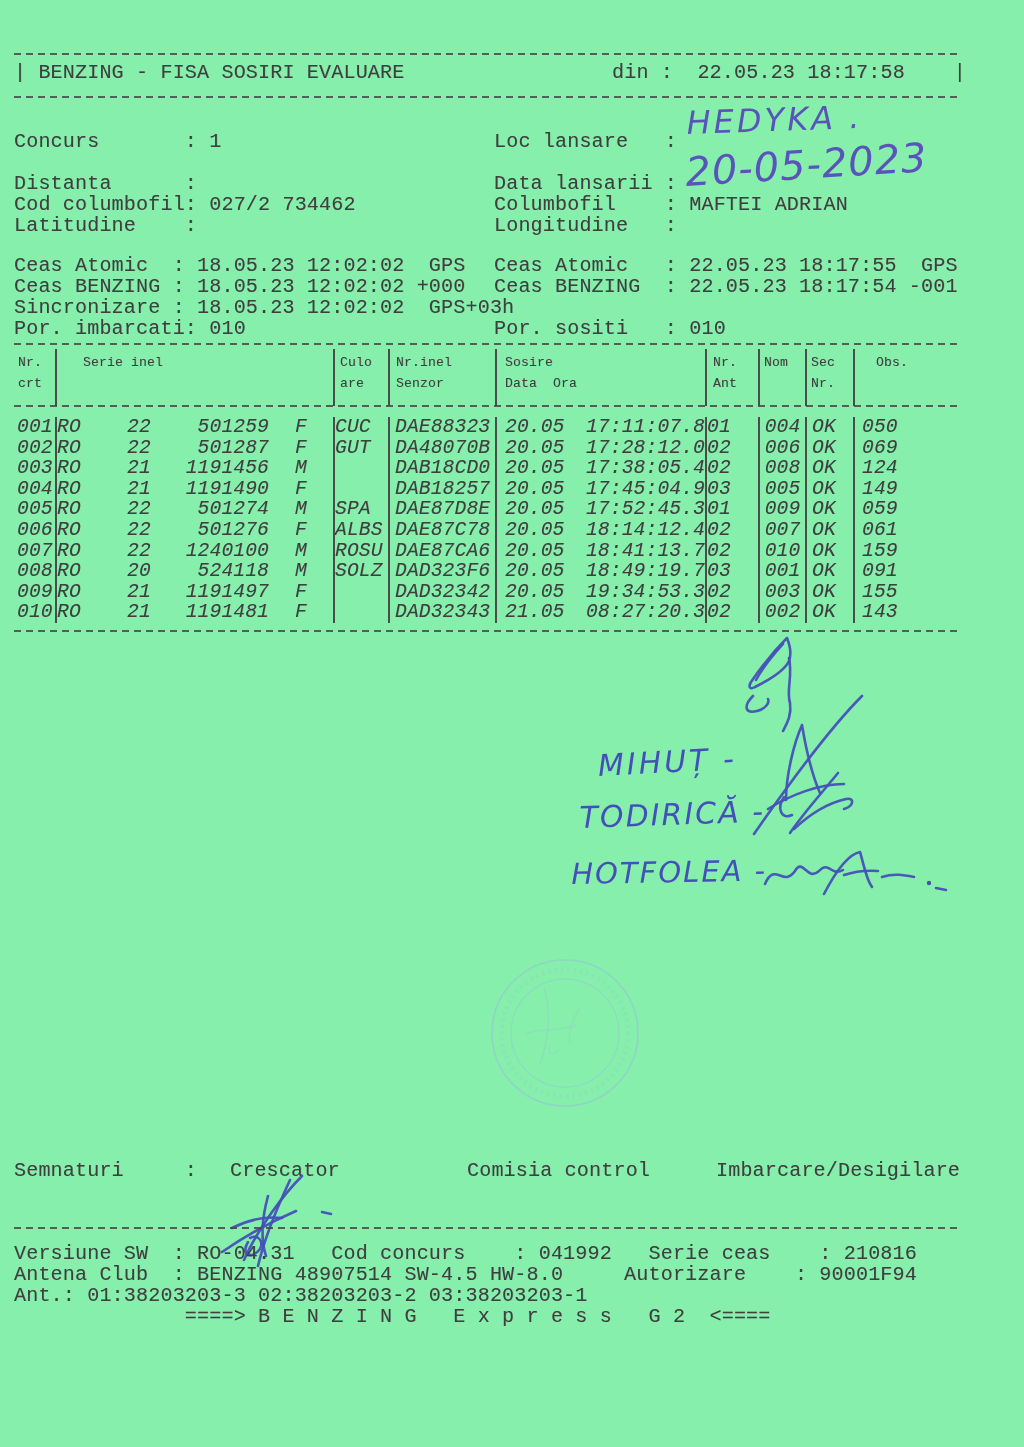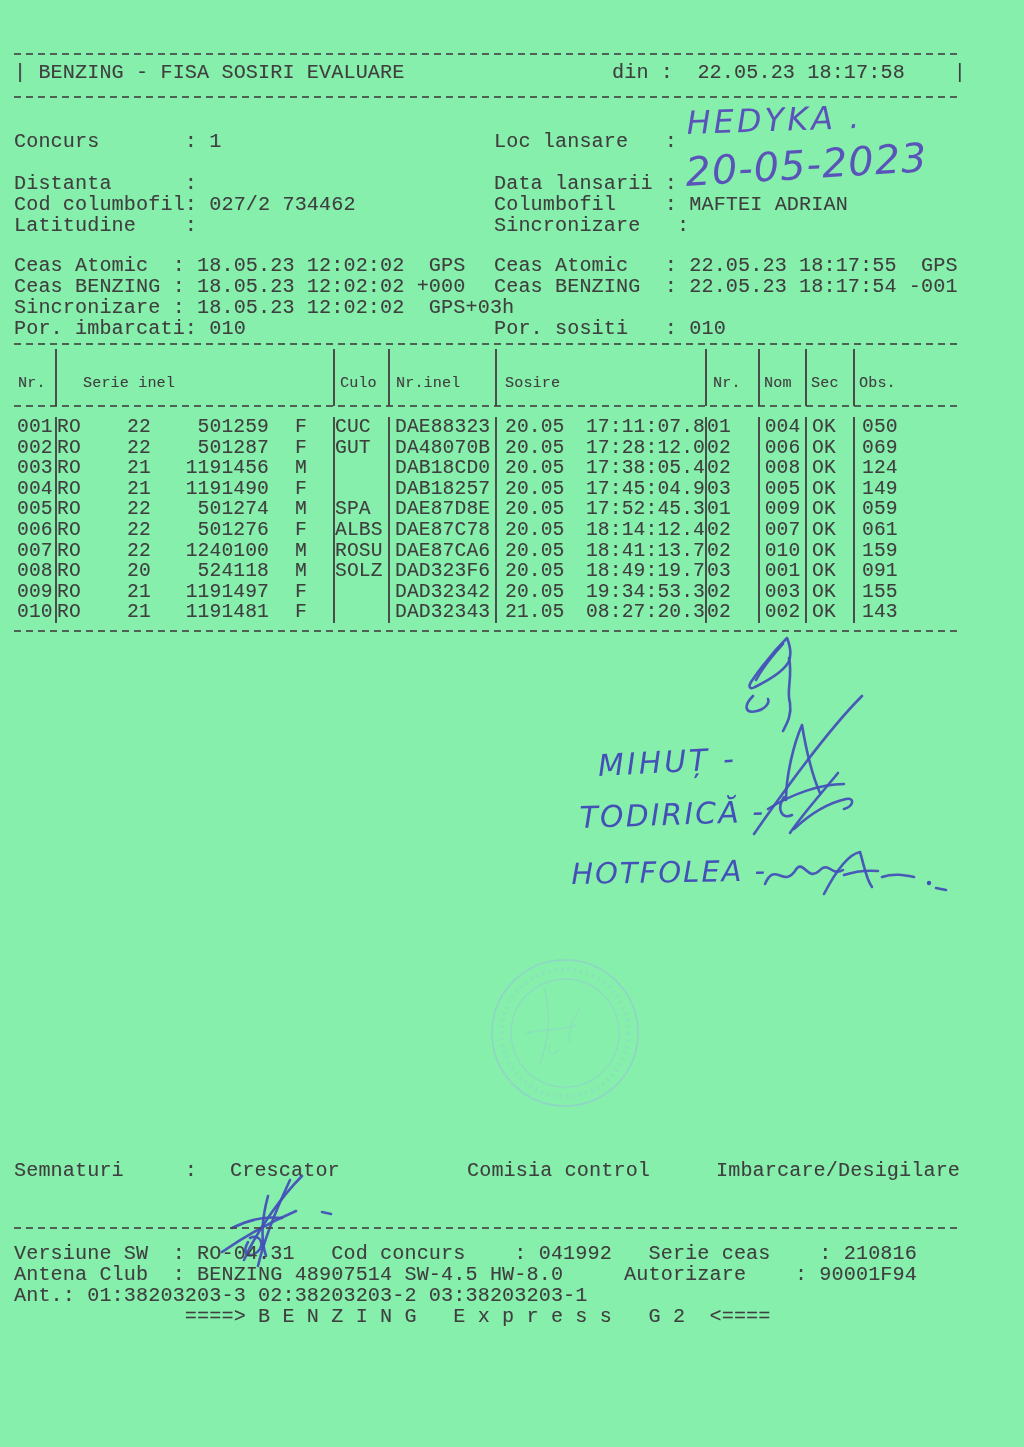--- a/index.html
+++ b/index.html
@@ -21,26 +21,26 @@
     background:repeating-linear-gradient(90deg,#474747 0 7px,transparent 7px 12px);
     opacity:0.85;
   }
   
   .tbl-head,.tbl-body{position:absolute;left:14px;width:946px;}
   .trow{display:grid;grid-template-columns:43px 278px 55px 107px 210px 53px 47px 48px 105px;}
   .trow>div{border-right:2px solid #4c4c4c;overflow:hidden;}
   .trow>div:last-child{border-right:none;}
   .tbl-head{top:349px;}
   .tbl-head .trow>div{height:54px;padding-top:3px;}
-  .tbl-head .hl{display:block;white-space:pre;font-size:15px;line-height:21px;letter-spacing:0.2px;color:var(--type,#3f3f3f);text-shadow:0.4px 0.4px 0 rgba(70,70,70,0.28);margin-top:21px;}
+  .tbl-head .hl{display:block;white-space:pre;font-size:13px;line-height:21px;letter-spacing:0.2px;color:var(--type,#3f3f3f);text-shadow:0.4px 0.4px 0 rgba(70,70,70,0.28);}
   .h-nr .hl{padding-left:4px}.h-serie .hl{padding-left:26px}.h-culo .hl{padding-left:5px}
   .h-sen .hl{padding-left:6px}.h-sos .hl{padding-left:8px}.h-ant .hl{padding-left:6px}
-  .h-nom .hl{padding-left:4px}.h-sec .hl{padding-left:4px}.h-obs .hl{padding-left:4px}
+  .h-nom .hl{padding-left:4px}.h-sec .hl{padding-left:4px}.h-obs .hl{padding-left:21px}
   .tbl-body{top:417px;}
-  .tbl-body .trow{height:20.6px;}
+  .tbl-body .trow{height:20.6px;font-style:italic;}
   .tbl-body .trow>div{font-size:19.5px;line-height:20.6px;letter-spacing:0.2px;white-space:pre;color:var(--type,#3f3f3f);text-shadow:0.4px 0.4px 0 rgba(70,70,70,0.28);}
   .c-nr{padding-left:3px}
   .c-serie{display:flex}
   .s-ctry{display:inline-block;width:70px}
   .s-yr{display:inline-block;width:40px}
   .s-num{display:inline-block;width:102px;text-align:right}
   .s-sex{flex:1;text-align:center}
   .c-cul{padding-left:0}
   .c-sen{padding-left:5px}
   .c-sos{display:flex;padding-left:8px}
@@ -75,21 +75,21 @@
   <div class="dashline" style="top:96px"></div>
 
   <div class="line" style="left:14px;top:131px">Concurs       : 1</div>
   <div class="line" style="left:14px;top:173px">Distanta      :</div>
   <div class="line" style="left:14px;top:194px">Cod columbofil: 027/2 734462</div>
   <div class="line" style="left:14px;top:215px">Latitudine    :</div>
 
   <div class="line" style="left:494px;top:131px">Loc lansare   :</div>
   <div class="line" style="left:494px;top:173px">Data lansarii :</div>
   <div class="line" style="left:494px;top:194px">Columbofil    : MAFTEI ADRIAN</div>
-  <div class="line" style="left:494px;top:215px">Sincronizare   :</div>
+  <div class="line" style="left:494px;top:215px">Longitudine   :</div>
 
   <div class="hw hw-loc">HEDYKA .</div>
   <div class="hw hw-date">20-05-2023</div>
 
   <div class="line" style="left:14px;top:255px">Ceas Atomic  : 18.05.23 12:02:02  GPS</div>
   <div class="line" style="left:14px;top:276px">Ceas BENZING : 18.05.23 12:02:02 +000</div>
   <div class="line" style="left:14px;top:297px">Sincronizare : 18.05.23 12:02:02  GPS+03h</div>
   <div class="line" style="left:14px;top:318px">Por. imbarcati: 010</div>
   <div class="line" style="left:494px;top:255px">Ceas Atomic   : 22.05.23 18:17:55  GPS</div>
   <div class="line" style="left:494px;top:276px">Ceas BENZING  : 22.05.23 18:17:54 -001</div>

